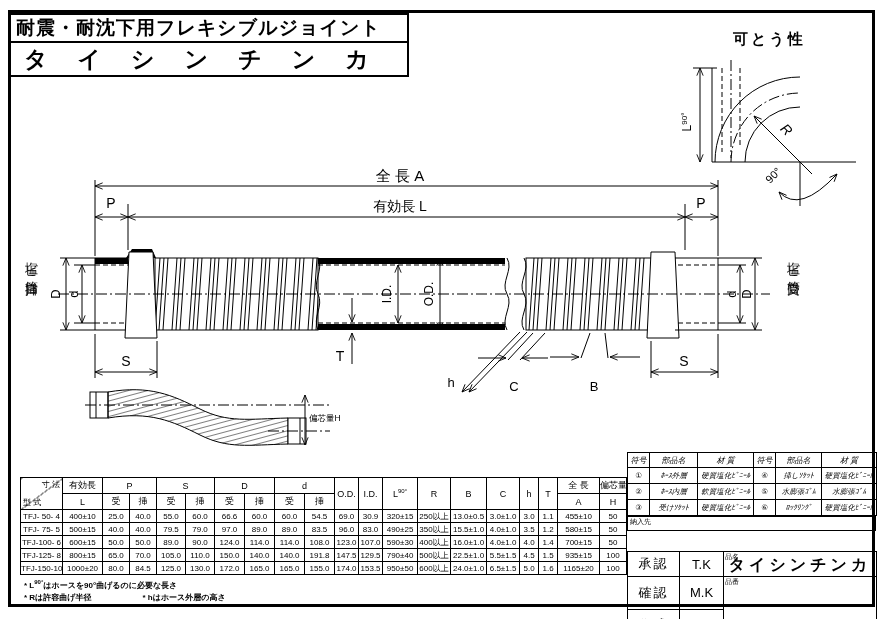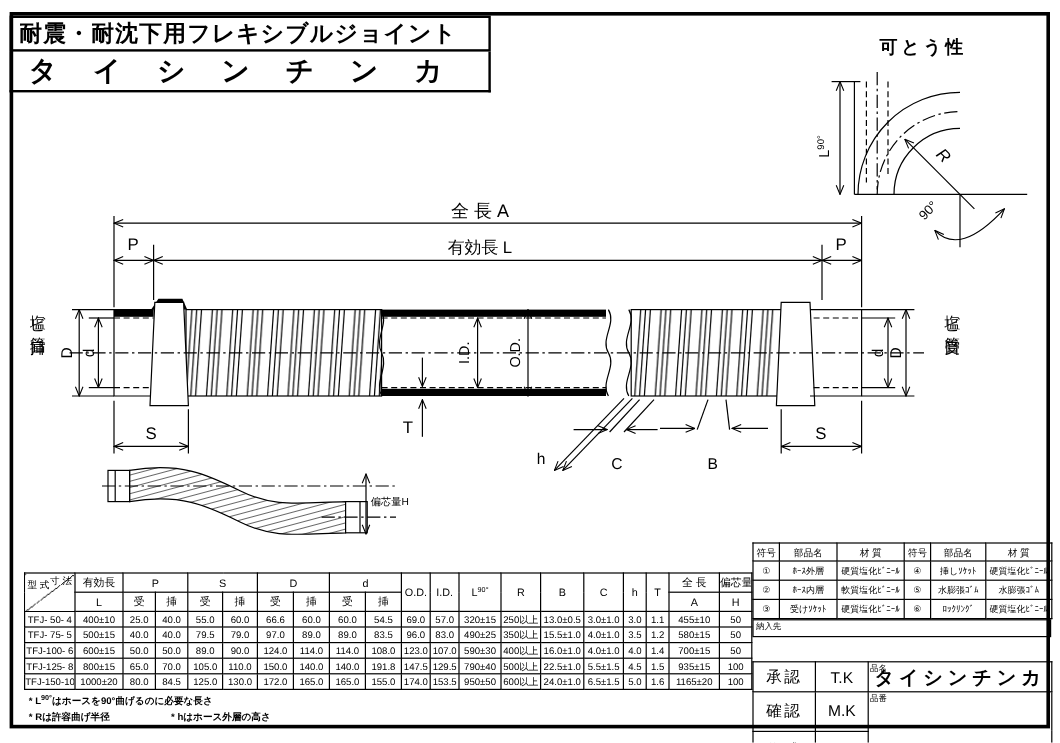--- a/index.html
+++ b/index.html
@@ -29,32 +29,32 @@
   
   table.spec{position:absolute;left:20px;top:477px;width:601px;border-collapse:collapse;
              table-layout:fixed;font-size:8px;}
   table.spec th,table.spec td{border:1px solid #000;padding:0;text-align:center;
              font-weight:normal;overflow:hidden;white-space:pre;}
   table.spec thead th{height:15px;font-size:9px;text-align:center;}
   table.spec td{height:12px;}
   th.diag{position:relative;background:
      linear-gradient(to bottom right,#fff 49.4%,#000 49.4%,#000 50.6%,#fff 50.6%);}
   th.diag .dz{position:absolute;top:1px;right:2px;font-size:8px;}
-  th.diag .kz{position:absolute;bottom:16px;left:2px;font-size:8px;}
+  th.diag .kz{position:absolute;bottom:1px;left:2px;font-size:8px;}
   table.spec sup{font-size:6px;}
   
   .note{position:absolute;left:24px;font-size:8px;font-weight:600;}
   .note sup{font-size:6px;}
   .n1{top:579px;} .n2{top:592px;}
   .n2 span + span{margin-left:51px;}
   
   table.parts{position:absolute;left:627px;top:452px;width:249px;border-collapse:collapse;
               table-layout:fixed;font-size:7.5px;}
   table.parts th,table.parts td{border:1px solid #000;padding:0;text-align:center;
-              font-weight:normal;height:15px;overflow:hidden;white-space:nowrap;}
+              font-weight:normal;height:15px;overflow:hidden;white-space:nowrap;font-style:italic;}
   table.parts thead th{height:14px;font-size:8px;}
   
   .delivery{position:absolute;left:627px;top:516px;width:249px;height:15px;box-sizing:border-box;
             border:1px solid #000;font-size:7px;padding-left:2px;}
   
   table.appr{position:absolute;left:627px;top:551px;width:249px;border-collapse:collapse;
              table-layout:fixed;}
   table.appr td{border:1px solid #000;padding:0;height:20px;overflow:hidden;}
   td.alab{font-size:13px;text-align:center;letter-spacing:2px;}
   td.aval{font-size:13px;text-align:center;border-left-style:dashed !important;}
@@ -298,21 +298,21 @@
           <td>400±10</td>
           <td>25.0</td>
           <td>40.0</td>
           <td>55.0</td>
           <td>60.0</td>
           <td>66.6</td>
           <td>60.0</td>
           <td>60.0</td>
           <td>54.5</td>
           <td>69.0</td>
-          <td>57.0</td>
+          <td>30.9</td>
           <td>320±15</td>
           <td>250以上</td>
           <td>13.0±0.5</td>
           <td>3.0±1.0</td>
           <td>3.0</td>
           <td>1.1</td>
           <td>455±10</td>
           <td>50</td>
         </tr>
         <tr>

